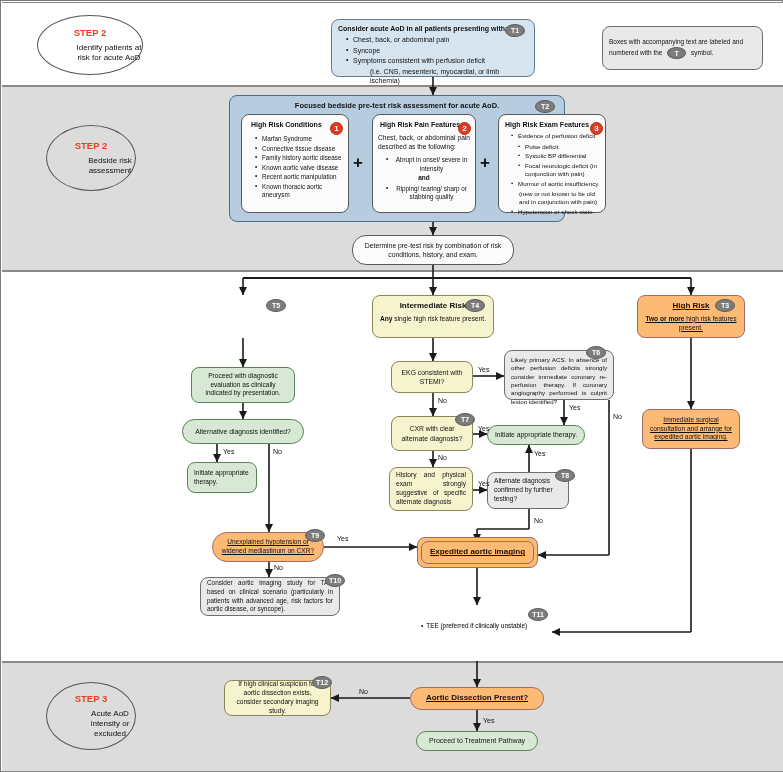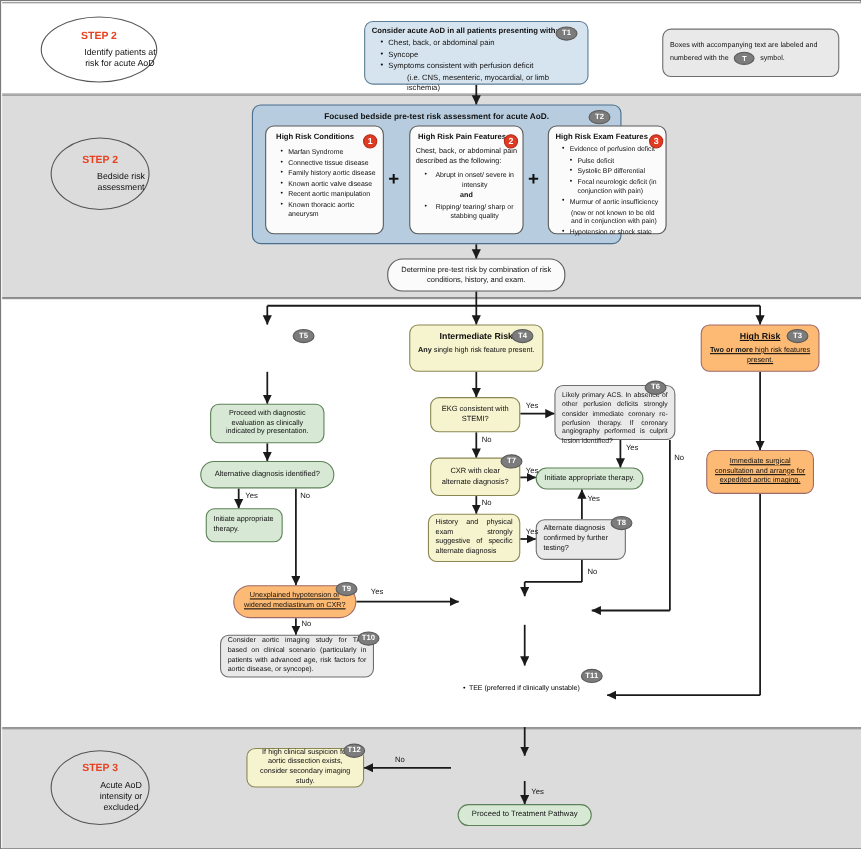--- a/index.html
+++ b/index.html
@@ -347,27 +347,35 @@
   </div>
   <div class="tbadge" style="left:304px;top:528px;">T9</div>
   <div class="elabel" style="left:336px;top:534px;">Yes</div>
   <div class="elabel" style="left:273px;top:563px;">No</div>
 
   <div class="box grey" style="left:199px;top:576px;width:140px;height:39px;display:flex;align-items:center;">
     <div style="font-size:6.4px;text-align:justify;">Consider aortic imaging study for TAD based on clinical scenario (particularly in patients with advanced age, risk factors for aortic disease, or syncope).</div>
   </div>
   <div class="tbadge" style="left:324px;top:573px;">T10</div>
 
+  <div class="box pink" style="left:416px;top:536px;width:121px;height:31px;padding:3px;">
+    <div style="border:1px solid #a06a68;border-radius:7px;height:100%;display:flex;align-items:center;justify-content:center;">
+      <span style="font-size:8px;font-weight:bold;">Expedited aortic imaging</span>
+    </div>
+  </div>
 
 
   <div style="position:absolute;left:420px;top:621px;font-size:6.4px;z-index:7;">
     <span style="margin-right:3px;">•</span><span>TEE (preferred if clinically unstable)</span>
   </div>
   <div class="tbadge" style="left:527px;top:607px;">T11</div>
 
+  <div class="box pink" style="left:409px;top:686px;width:134px;height:23px;display:flex;align-items:center;justify-content:center;border-radius:12px;">
+    <span style="font-size:8px;font-weight:bold;">Aortic Dissection Present?</span>
+  </div>
   <div class="elabel" style="left:358px;top:687px;">No</div>
   <div class="elabel" style="left:482px;top:716px;">Yes</div>
 
   <div class="box yellow" style="left:223px;top:679px;width:107px;height:36px;display:flex;align-items:center;justify-content:center;">
     <div class="ctr" style="font-size:6.6px;">If high clinical suspicion for aortic dissection exists, consider secondary imaging study.</div>
   </div>
   <div class="tbadge" style="left:311px;top:675px;">T12</div>
 
   <div class="box green" style="left:415px;top:730px;width:122px;height:20px;display:flex;align-items:center;justify-content:center;border-radius:10px;">
     <span style="font-size:7px;">Proceed to Treatment Pathway</span>

